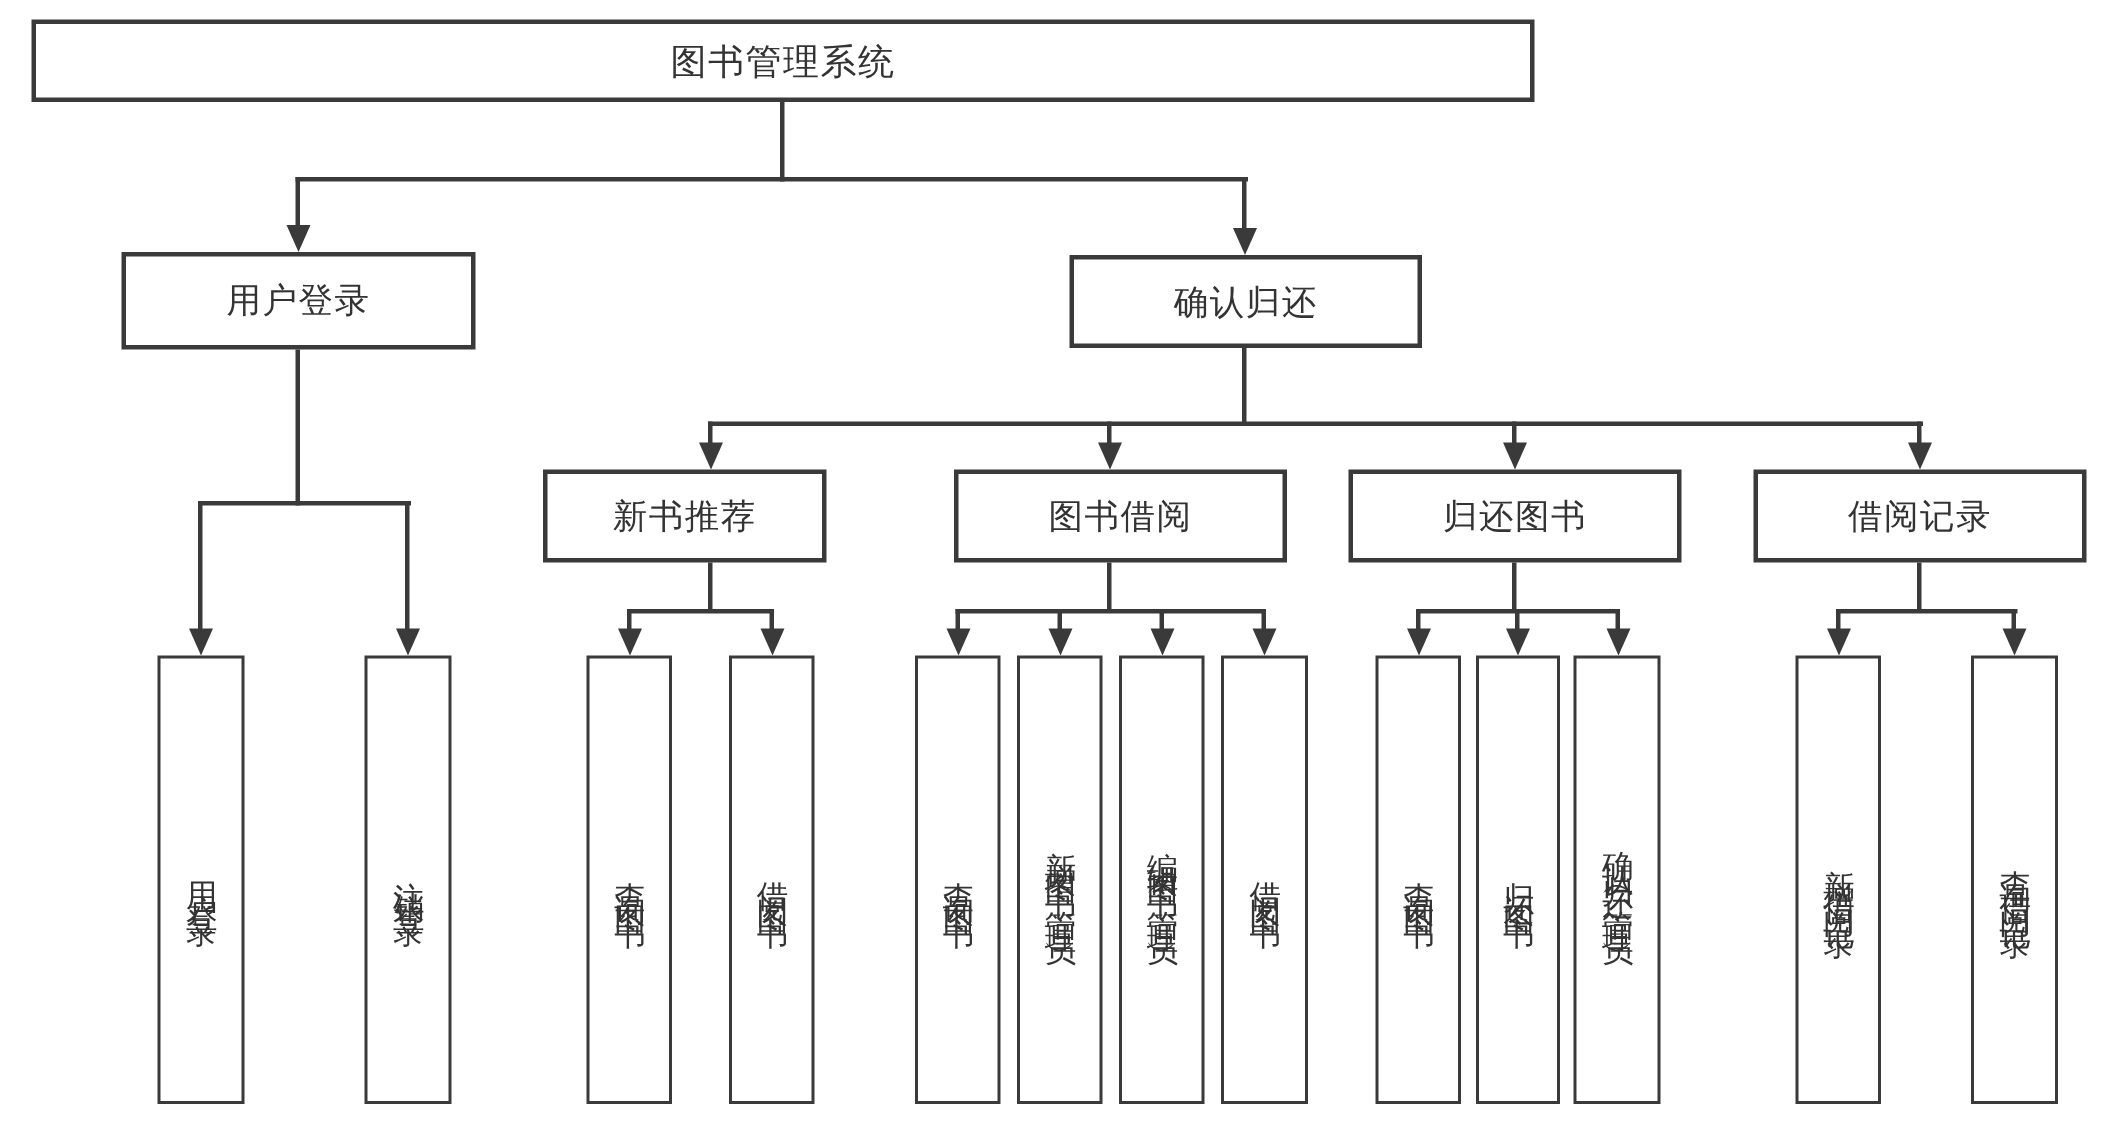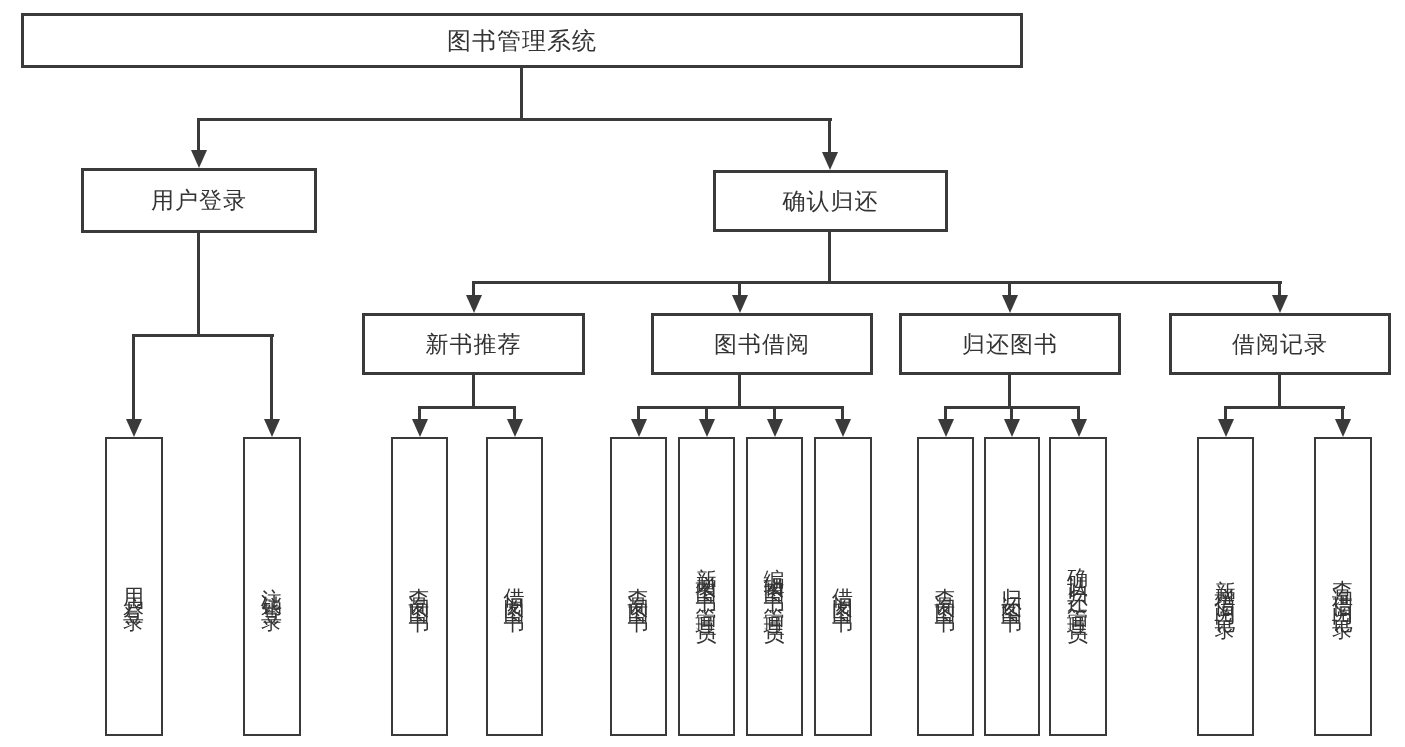--- a/index.html
+++ b/index.html
@@ -88,22 +88,22 @@
   <div class="hline" style="left:472px; top:281px; width:810px;"></div>
   <div class="vline" style="left:472px; top:281px; height:16px;"></div>
   <div class="arrow" style="left:466px; top:295px;"></div>
   <div class="vline" style="left:738px; top:281px; height:16px;"></div>
   <div class="arrow" style="left:732px; top:295px;"></div>
   <div class="vline" style="left:1008px; top:281px; height:16px;"></div>
   <div class="arrow" style="left:1002px; top:295px;"></div>
   <div class="vline" style="left:1278px; top:281px; height:16px;"></div>
   <div class="arrow" style="left:1272px; top:295px;"></div>
 
-  <div class="box h-box" style="left:362px; top:313px; width:223px; height:62px;">新书推荐</div>
-  <div class="box h-box" style="left:651px; top:313px; width:222px; height:62px;">图书借阅</div>
+  <div class="box h-box" style="left:362px; top:313px; width:189px; height:62px;">新书推荐</div>
+  <div class="box h-box" style="left:636px; top:313px; width:222px; height:62px;">图书借阅</div>
   <div class="box h-box" style="left:899px; top:313px; width:222px; height:62px;">归还图书</div>
   <div class="box h-box" style="left:1169px; top:313px; width:222px; height:62px;">借阅记录</div>
 
   <div class="vline" style="left:472px; top:375px; height:33px;"></div>
   <div class="vline" style="left:738px; top:375px; height:33px;"></div>
   <div class="vline" style="left:1008px; top:375px; height:33px;"></div>
   <div class="vline" style="left:1278px; top:375px; height:33px;"></div>
 
   <div class="hline" style="left:418px; top:406px; width:98px;"></div>
   <div class="hline" style="left:637px; top:406px; width:207px;"></div>

